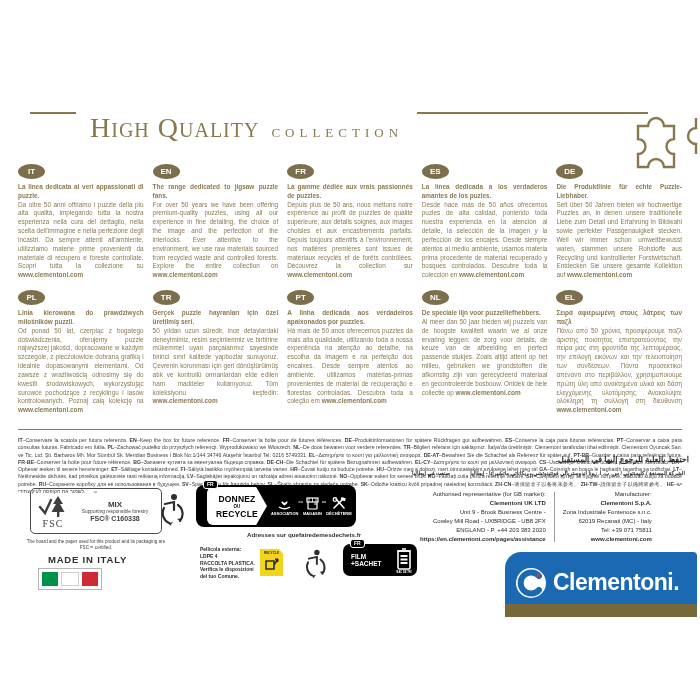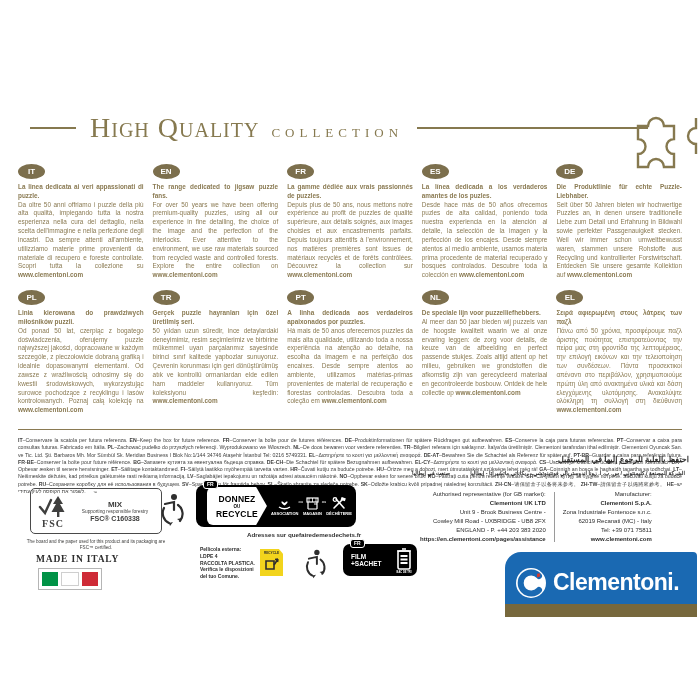--- a/index.html
+++ b/index.html
@@ -1,20 +1,20 @@
 <!DOCTYPE html>
 <html><head>
 <meta charset="utf-8">
 <style>
   * { margin:0; padding:0; box-sizing:border-box; }
   body { background:#e8e8e8; font-family:"Liberation Sans", sans-serif; }
   .page { position:relative; width:700px; height:700px; background:#ffffff; overflow:hidden; margin:0 auto; }
 
   
-  .header { display:flex; align-items:center; margin:112px 11px 0 30px; padding-right:41px; }
+  .header { display:flex; align-items:flex-start; margin:112px 11px 0 30px; padding-right:41px; }
   .rule { height:2px; background:#86794f; }
   .rule-left { width:46px; }
   .rule-right { flex:1; }
   .hq-title { margin:0 14px; color:#86794f; font-family:"Liberation Serif", serif; font-variant:small-caps; white-space:nowrap; }
   .hq-main { font-size:28px; letter-spacing:1px; font-weight:500; }
   .hq-sub  { font-size:19px; letter-spacing:5px; margin-left:8px; }
   .puzzle-icon { position:absolute; top:104px; right:0; }
 
   
   .lang-grid { display:grid; grid-template-columns:repeat(5,1fr); column-gap:9px; margin:20px 18px 0 18px; }
@@ -40,28 +40,28 @@
     font-size:5.4px; font-weight:bold; color:#2e2e2e; }
 
   .addresses { top:38px; left:420px; display:flex; color:#2e2e2e; }
   .addr-col { text-align:right; font-size:6px; line-height:1.5; }
   .addr-col .bold { font-weight:bold; }
   .addr-div { border-left:1px solid #9a9a9a; margin:2px 8px; }
 
   .fsc-box { top:36px; left:30px; width:132px; height:46px; border:1.3px solid #4a4a4a; border-radius:5px;
     display:flex; align-items:center; padding:3px 7px; color:#3f3f3e; }
   .fsc-left { display:flex; flex-direction:column; align-items:center; margin-right:8px; }
-  .fsc-word { font-family:"Liberation Serif", serif; font-weight:bold; font-size:10px; letter-spacing:1px; }
+  .fsc-word { font-family:"Liberation Serif", serif; font-weight:normal; font-size:10px; letter-spacing:1px; }
   .fsc-right { flex:1; text-align:center; }
   .fsc-mix { font-weight:bold; font-size:8px; }
   .fsc-support { font-size:4.8px; line-height:1.2; }
   .fsc-code { font-weight:bold; font-size:7px; margin-top:1px; }
   .fsc-tm { position:absolute; top:1px; right:64px; font-size:4px; }
   .fsc-note { top:87px; left:22px; width:148px; font-size:4.6px; line-height:1.3; text-align:center; color:#3f3f3e; }
-  .made-italy { top:102px; left:36px; font-size:9.5px; font-weight:bold; letter-spacing:0.8px; color:#2e2e2e;font-family:Liberation Serif, serif; }
+  .made-italy { top:102px; left:48px; font-size:9.5px; font-weight:bold; letter-spacing:0.8px; color:#2e2e2e; }
   .flag { top:116px; left:38px; width:64px; height:22px; border:1px solid #b5b5b5; background:#fff;
     display:flex; gap:3px; padding:3px; }
   .flag > div { flex:1; }
   .flag-green { background:#009246; }
   .flag-white { background:#fff; border:0.5px solid #cfcfcf; }
   .flag-red { background:#ce2b37; }
 
   .triman-1 { top:40px; left:156px; }
   .triman-2 { top:96px; left:300px; }
 

